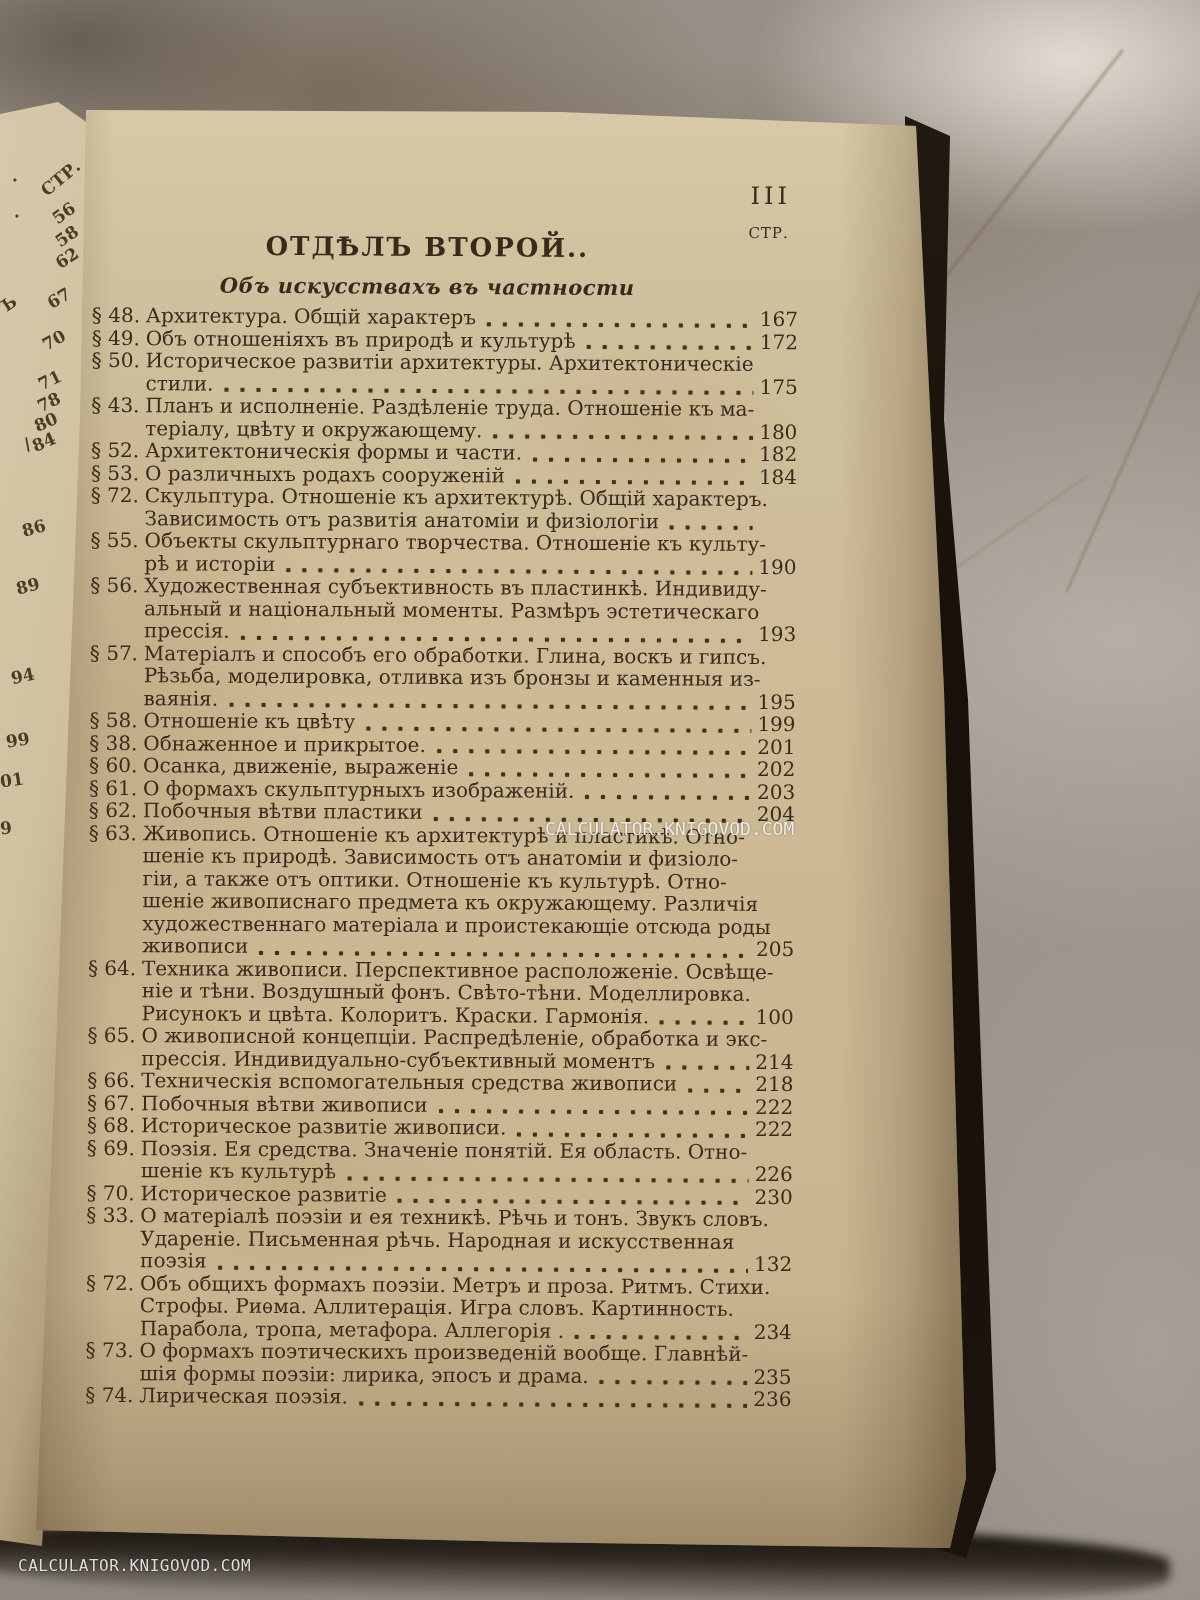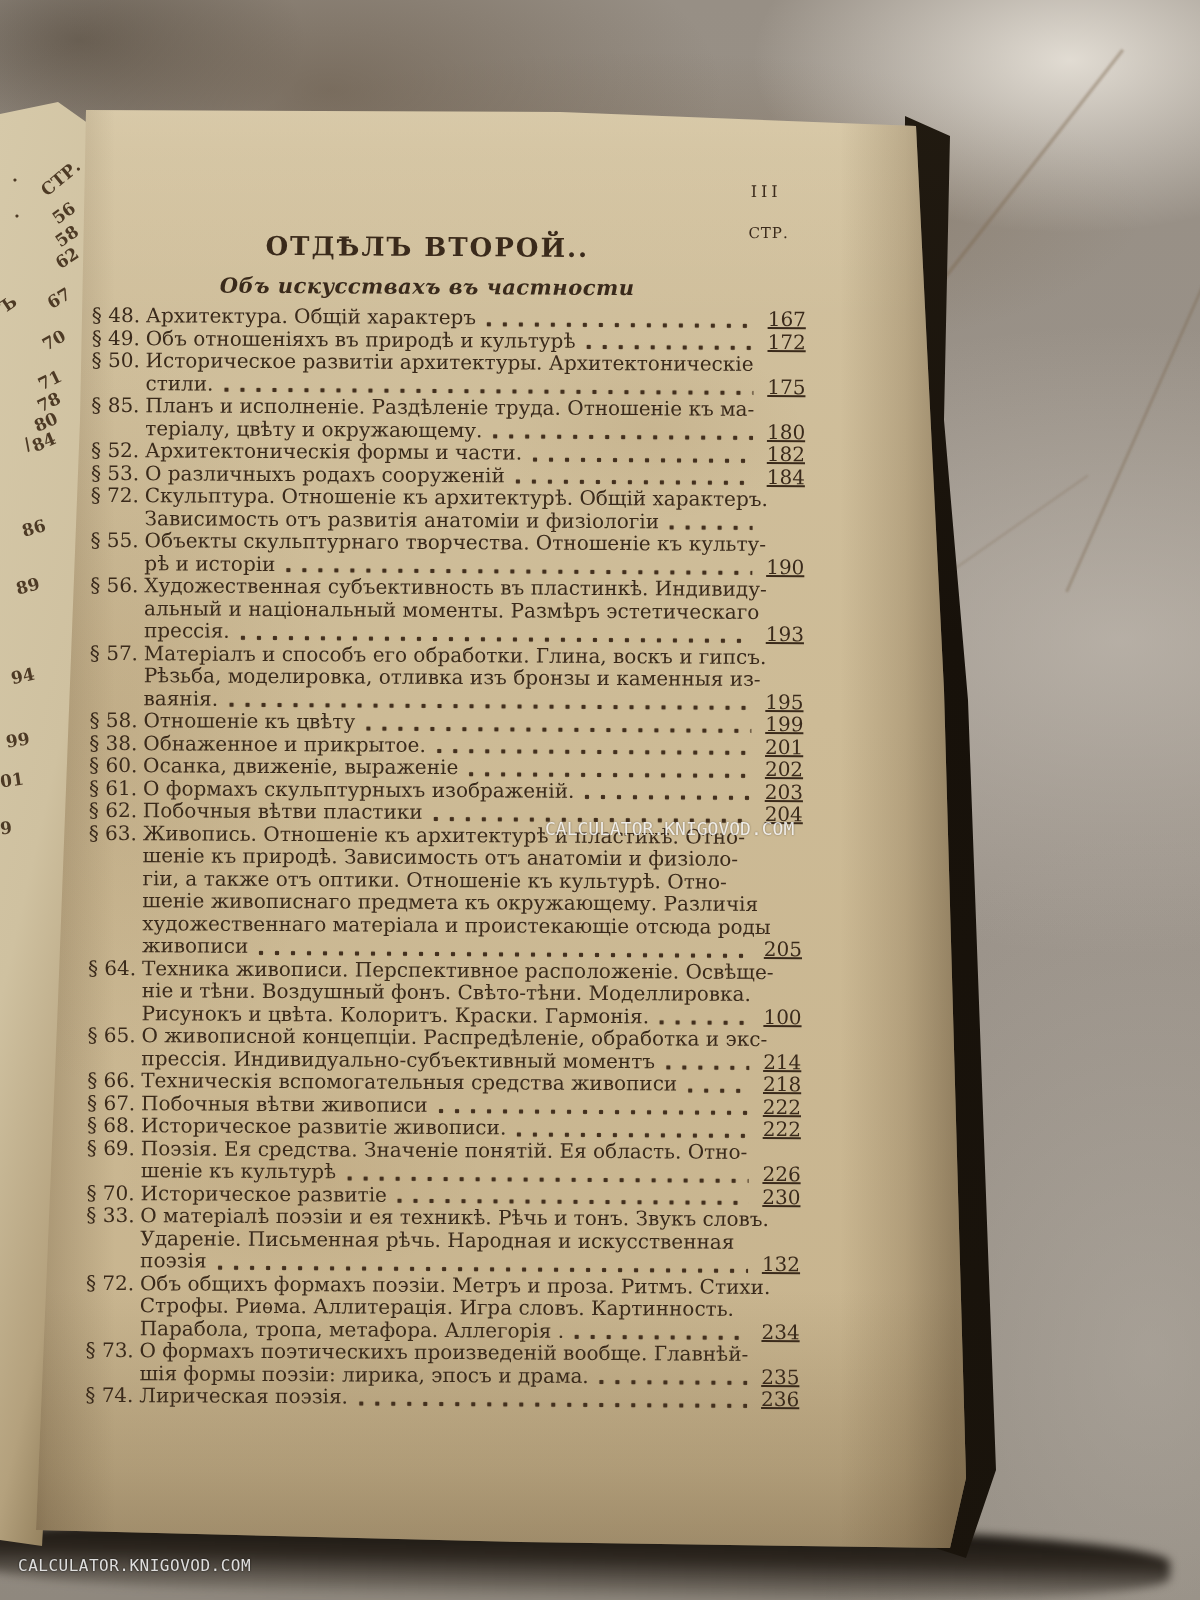--- a/index.html
+++ b/index.html
@@ -42,35 +42,35 @@
     background:
       radial-gradient(260px 140px at 300px 1180px, rgba(150,115,70,.14), transparent 70%),
       radial-gradient(220px 130px at 650px 430px, rgba(150,120,75,.12), transparent 70%),
       radial-gradient(300px 520px at 120px 720px, rgba(120,90,50,.14), transparent 72%),
       linear-gradient(90deg, rgba(70,50,26,.5) 0px, rgba(70,50,26,.22) 48px, rgba(70,50,26,0) 115px,
         rgba(70,50,26,0) 840px, rgba(84,62,34,.2) 905px, rgba(64,46,24,.4) 955px, rgba(50,36,18,.5) 1200px),
       linear-gradient(180deg, rgba(255,246,222,.3) 0px, rgba(255,246,222,.1) 150px, rgba(255,246,222,0) 320px,
         rgba(90,70,40,0) 1290px, rgba(90,70,40,.22) 1470px, rgba(70,52,30,.4) 1600px),
       linear-gradient(180deg,#d2c2a0 0%,#cdbb96 45%,#c6b28c 100%);}
   .content{position:absolute;inset:0;transform:rotate(.35deg);transform-origin:110px 300px;color:#3a2a1b;}
-  .roman{position:absolute;left:750px;top:178px;font-size:16px;letter-spacing:4px;}
+  .roman{position:absolute;left:750px;top:178px;font-size:24px;letter-spacing:4px;}
   .strlbl{position:absolute;left:748px;top:220px;font-size:15px;letter-spacing:1px;}
   .title{position:absolute;left:167px;top:230px;width:520px;text-align:center;
     font-size:26px;font-weight:bold;letter-spacing:2px;}
   .subtitle{position:absolute;left:167px;top:272px;width:520px;text-align:center;
     font-size:21px;font-style:italic;font-weight:600;letter-spacing:.5px;}
   .toc{position:absolute;left:92px;top:304px;width:714px;font-size:20px;line-height:22.5px;}
   .toc-line{display:flex;align-items:baseline;white-space:nowrap;}
   .toc-line .sect{flex:0 0 54px;}
   .toc-line.cont{padding-left:54px;}
   .toc-line .txt{flex:0 0 auto;}
   .toc-line .leader{flex:1 1 18px;min-width:16px;height:20px;margin-left:10px;margin-right:6px;align-self:flex-end;
     background-image:radial-gradient(circle at 3px 15px,#43301e 2.1px,rgba(0,0,0,0) 2.6px);
     background-size:16px 20px;background-repeat:repeat-x;}
-  .toc-line .pnum{flex:0 0 46px;text-align:right;text-decoration:underline;}
+  .toc-line .pnum{flex:0 0 46px;}
   
   .wm{position:absolute;color:rgba(255,255,255,.85);font-family:"DejaVu Sans Mono",monospace;
     font-weight:normal;text-shadow:0 0 2px rgba(50,35,18,.55);}
   .wm.center{left:545px;top:818px;font-size:18px;letter-spacing:0;}
   .wm.bottom{left:18px;top:1556px;font-size:16px;letter-spacing:.5px;text-shadow:0 0 2px rgba(0,0,0,.8);}
 </style>
 </head>
 <body>
 
 <div class="scene">
@@ -134,21 +134,21 @@
               <span class="txt">Историческое развитіи архитектуры. Архитектоническіе</span>
             </div>
             <div class="toc-line cont">
               <span class="txt">стили.</span>
               <span class="leader"></span>
               <span class="pnum">175</span>
             </div>
           </div>
           <div>
             <div class="toc-line">
-              <span class="sect">§ 85.</span>
+              <span class="sect">§ 43.</span>
               <span class="txt">Планъ и исполненіе. Раздѣленіе труда. Отношеніе къ ма-</span>
             </div>
             <div class="toc-line cont">
               <span class="txt">теріалу, цвѣту и окружающему.</span>
               <span class="leader"></span>
               <span class="pnum">180</span>
             </div>
           </div>
           <div>
             <div class="toc-line">

